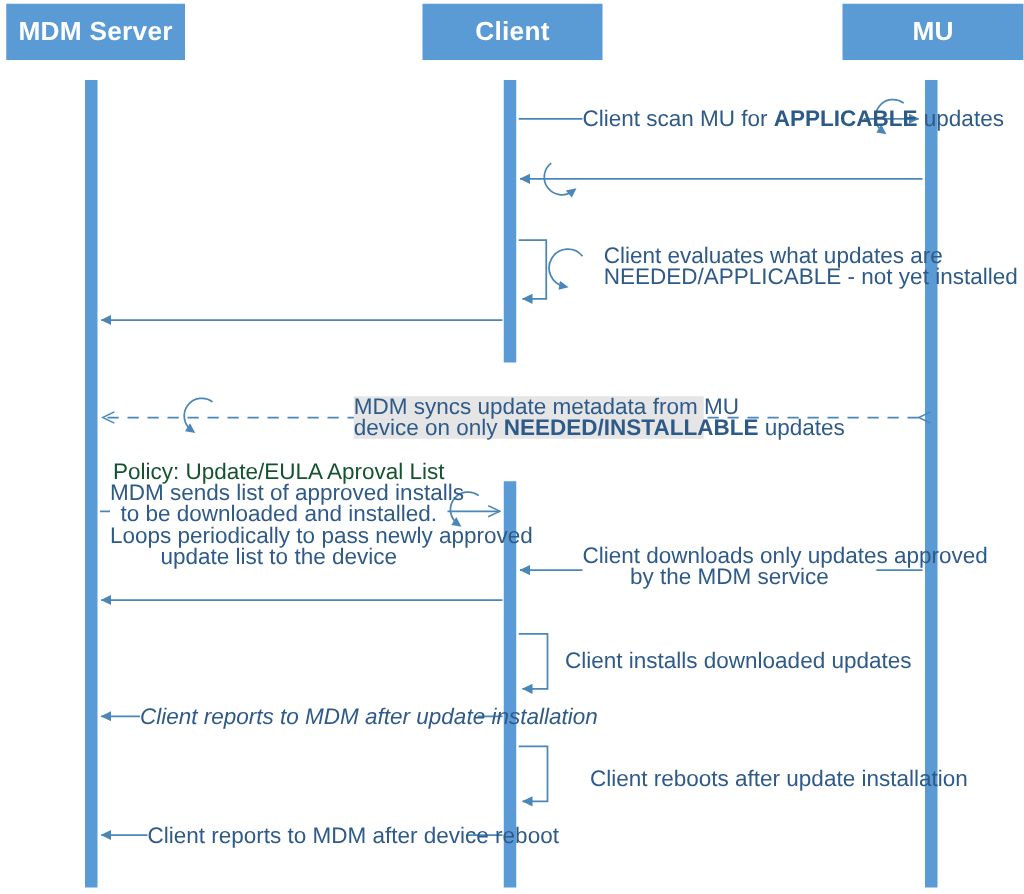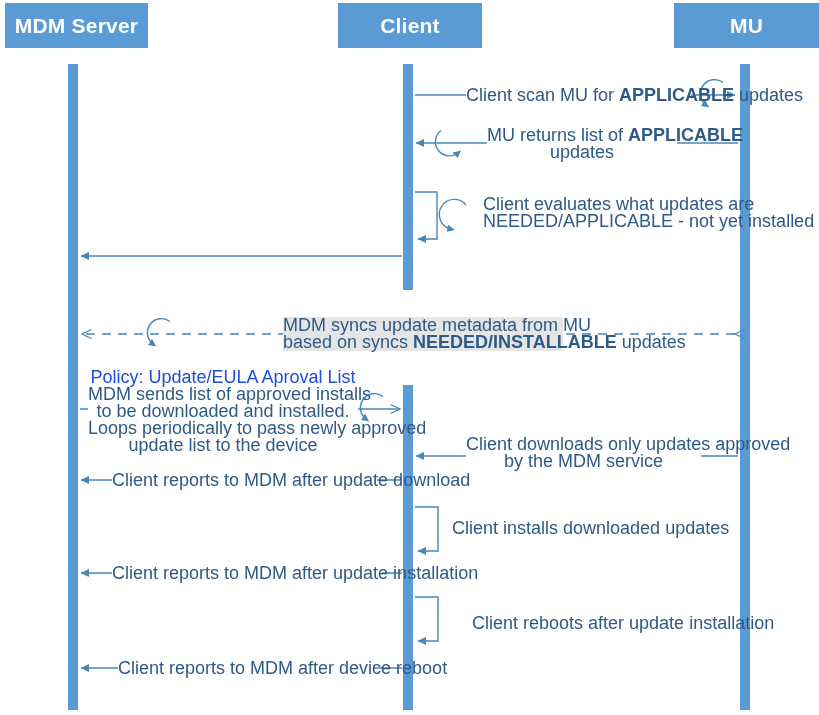--- a/index.html
+++ b/index.html
@@ -149,58 +149,51 @@
 
     <g>
       <line x1="402" y1="668" x2="81" y2="668" stroke="#4A87B8" stroke-width="1.4" marker-end="url(#ah-l)"></line>
     </g>
   </svg>
 
   <div class="msg-label" style="left:466px; top:87px; width:225px; background:#ffffff;">
     <span><span>Client scan MU for </span><b>APPLICABLE</b><span> updates</span></span>
   </div>
 
-  <div class="msg-label" style="left:487px; top:127px; width:190px; background:#ffffff;">
-    <div><span>MU returns list of </span><b>APPLICABLE</b></div>
-    <div><span>updates</span></div>
-  </div>
 
   <div class="msg-label" style="left:483px; top:196px; width:230px;">
     <div><span>Client evaluates what updates are</span></div>
     <div><span>NEEDED/APPLICABLE - not yet installed</span></div>
   </div>
 
 
   <div class="msg-label" style="left:283px; top:317px; width:280px; background:#e5e5e5;">
     <div><span>MDM syncs update metadata from MU</span></div>
-    <div><span>based on syncs </span><b>NEEDED/INSTALLABLE</b><span> updates</span></div>
+    <div><span>device on only </span><b>NEEDED/INSTALLABLE</b><span> updates</span></div>
   </div>
 
   <div class="msg-label" style="left:88px; top:369px; width:270px; background:#ffffff;">
-    <div><span class="policy-line" style="color: #1d4ed8;">Policy: Update/EULA Aproval List</span></div>
+    <div><span class="policy-line" style="color: #14532d;">Policy: Update/EULA Aproval List</span></div>
     <div><span>MDM sends list of approved installs</span></div>
     <div><span>to be downloaded and installed.</span></div>
     <div><span>Loops periodically to pass newly approved</span></div>
     <div><span>update list to the device</span></div>
   </div>
 
   <div class="msg-label" style="left:466px; top:436px; width:235px; background:#ffffff;">
     <div><span>Client downloads only updates approved</span></div>
     <div><span>by the MDM service</span></div>
   </div>
 
-  <div class="msg-label" style="left:112px; top:472px; width:265px; background:#ffffff;">
-    <div><span>Client reports to MDM after update download</span></div>
-  </div>
 
   <div class="msg-label left-al" style="left:452px; top:520px; width:210px;">
     <div><span>Client installs downloaded updates</span></div>
   </div>
 
-  <div class="msg-label" style="left:112px; top:565px; width:270px; background:#ffffff;">
+  <div class="msg-label" style="left:112px; top:565px; width:270px; background:#ffffff;font-style:italic;">
     <div><span>Client reports to MDM after update installation</span></div>
   </div>
 
   <div class="msg-label left-al" style="left:472px; top:615px; width:230px;">
     <div><span>Client reboots after update installation</span></div>
   </div>
 
   <div class="msg-label" style="left:118px; top:660px; width:255px; background:#ffffff;">
     <div><span>Client reports to MDM after device reboot</span></div>
   </div>

